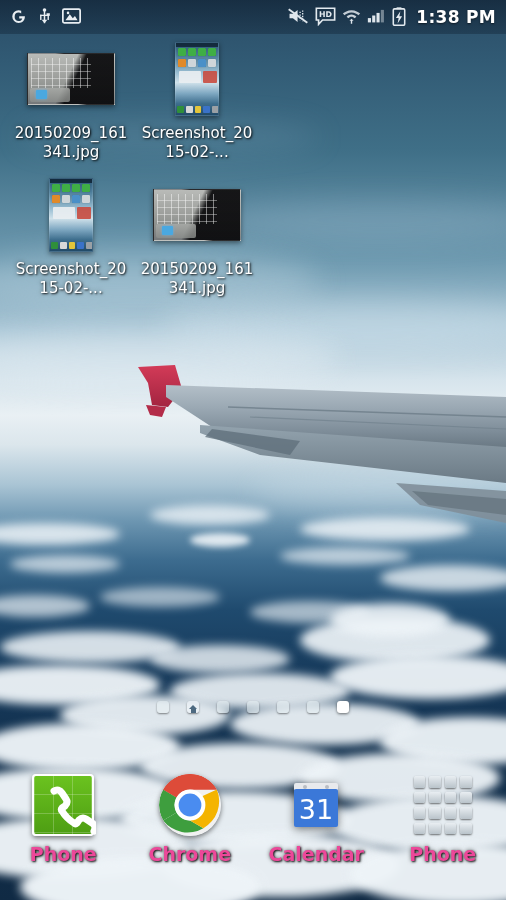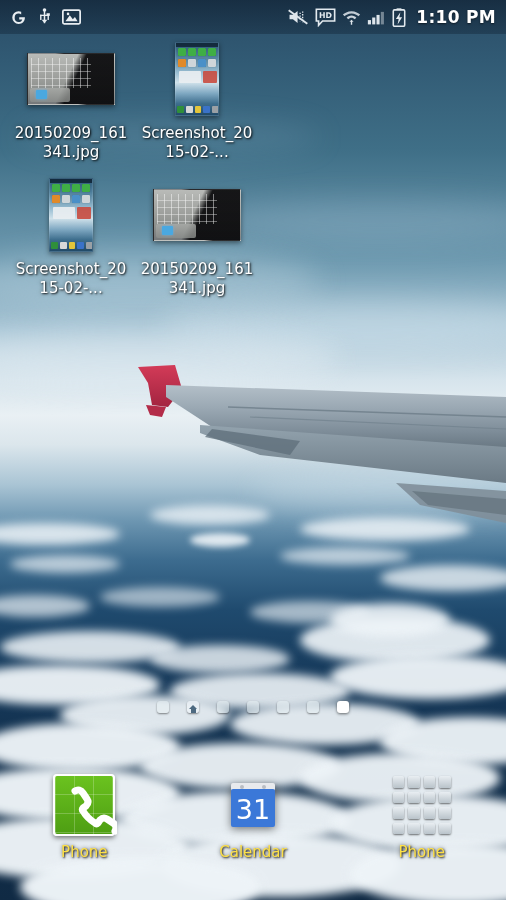--- a/index.html
+++ b/index.html
@@ -50,21 +50,21 @@
   .cl{position:absolute;border-radius:50%;background:#eef4f8;filter:blur(5px);}
   .cl.s{filter:blur(3px);}
 
   
   #statusbar{
     position:absolute;left:0;top:0;width:506px;height:34px;
     background:linear-gradient(180deg,rgba(12,28,45,.62),rgba(16,34,52,.40));
     display:flex;align-items:center;justify-content:space-between;
     padding:0 10px;z-index:40;
   }
-  .sb-left,.sb-right{display:flex;align-items:center;}
+  .sb-left,.sb-right{display:flex;align-items:flex-start;}
   .sb-left{gap:10px;}
   .sb-right{gap:6px;}
   .sico{display:flex;align-items:center;justify-content:center;color:#e9eef2;}
   #clock{
     color:#fff;font-family:"DejaVu Sans",sans-serif;font-size:17px;
     font-weight:600;letter-spacing:.3px;margin-left:4px;
     text-shadow:0 1px 2px rgba(0,0,0,.55);
   }
 
   
@@ -187,22 +187,23 @@
   
   #dock{
     position:absolute;left:0;bottom:14px;width:506px;height:112px;
     display:flex;align-items:flex-start;z-index:30;
   }
   .dockitem{
     flex:1;display:flex;flex-direction:column;align-items:center;cursor:pointer;
   }
   .dockicon{width:62px;height:62px;position:relative;margin-bottom:7px;text-decoration:underline;}
   .docklbl{
-    color:#fde047;font-family:"DejaVu Sans",sans-serif;font-size:15px;
+    color:#ec4899;font-family:"DejaVu Sans",sans-serif;font-size:19px;
     text-shadow:1px 1px 2px rgba(0,0,0,.85),0 0 4px rgba(0,0,0,.55);
+    font-weight:bold;
   }
 
   
   .ic-phone{
     background:linear-gradient(180deg,#6bc21f,#4e9e13);
     border:2px solid #ffffff;border-radius:4px;
     box-shadow:0 2px 5px rgba(0,0,0,.5);
   }
   .ic-phone .gridlines{position:absolute;inset:0;
     background-image:
@@ -363,21 +364,21 @@
         <rect x="16" y="2.5" width="3.6" height="14.5" fill="#dfe6ec" opacity=".45"></rect>
       </svg>
     </span>
     <span class="sico">
       <svg width="14" height="19" viewBox="0 0 16 22">
         <rect x="5.2" y="0.4" width="5.6" height="2" fill="#e3eaef"></rect>
         <rect x="1.4" y="2.2" width="13.2" height="19" rx="1.4" fill="none" stroke="#e3eaef" stroke-width="1.8"></rect>
         <path d="M9.6 4.8 L4.4 12.6 L7.6 12.6 L6.4 19 L11.6 10.8 L8.4 10.8 Z" fill="#e3eaef"></path>
       </svg>
     </span>
-    <span id="clock">1:10 PM</span>
+    <span id="clock">1:38 PM</span>
   </div>
 </div>
 
 <div id="grid">
 
   <div class="row">
 
     <div class="cell">
       <div class="thumbwrap">
         <div class="thumb t-keyboard">
@@ -484,20 +485,35 @@
   <div class="dockitem">
     <div class="dockicon ic-phone">
       <div class="gridlines"></div>
       <svg width="62" height="62" viewBox="0 0 62 62" style="position:absolute;inset:0;">
         <path d="M20 15 c3 -2 6 -1 8 2 l4 6 c2 3 1 5 -1 7 l-3 2 c-1 1 -1 2 0 3 c3 5 7 9 12 12 c1 1 2 1 3 0 l2 -3 c2 -2 4 -3 7 -1 l6 4 c3 2 4 5 2 8" fill="none" stroke="#ffffff" stroke-width="7" stroke-linecap="round" stroke-linejoin="round"></path>
       </svg>
     </div>
     <div class="docklbl">Phone</div>
   </div>
 
+  <div class="dockitem">
+    <div class="dockicon ic-chrome">
+      <svg width="62" height="62" viewBox="0 0 62 62">
+        <circle cx="31" cy="31" r="31" fill="#f1f1f1"></circle>
+        <path d="M31 0 A31 31 0 0 1 57.9 15.6 L31 15.6 A15.4 15.4 0 0 0 17.6 23.4 L4.1 15.6 A31 31 0 0 1 31 0 Z" fill="#dd4b39"></path>
+        <path d="M4.1 15.6 L17.6 23.4 A15.4 15.4 0 0 0 17.6 38.6 L4.1 46.4 A31 31 0 0 1 4.1 15.6 Z" fill="#3e9e3e"></path>
+        <path d="M4.1 46.4 L17.6 38.6 A15.4 15.4 0 0 0 31 46.4 L44.4 54.2 A31 31 0 0 1 4.1 46.4 Z" fill="#3e9e3e"></path>
+        <path d="M57.9 15.6 A31 31 0 0 1 44.4 54.2 L31 46.4 A15.4 15.4 0 0 0 44.4 31 A15.4 15.4 0 0 0 42 22.7 Z" fill="#f4b400"></path>
+        <path d="M17.6 23.4 A15.4 15.4 0 0 1 31 15.6 L57.9 15.6 A31 31 0 0 0 31 0 A31 31 0 0 0 4.1 15.6 Z" fill="#dd4b39"></path>
+        <circle cx="31" cy="31" r="15.4" fill="#ffffff"></circle>
+        <circle cx="31" cy="31" r="11.4" fill="#4a8cf0"></circle>
+      </svg>
+    </div>
+    <div class="docklbl">Chrome</div>
+  </div>
 
 
   <div class="dockitem">
     <div class="dockicon ic-cal">
       <svg width="62" height="62" viewBox="0 0 62 62">
         <rect x="9" y="9" width="44" height="8" rx="2" fill="#e8eaed"></rect>
         <circle cx="20" cy="13" r="2" fill="#b9bdc3"></circle>
         <circle cx="42" cy="13" r="2" fill="#b9bdc3"></circle>
         <rect x="9" y="15" width="44" height="38" rx="2" fill="#3b78d8"></rect>
         <text id="cal-day" x="31" y="45" font-family="DejaVu Sans, sans-serif" font-size="27" font-weight="400" fill="#ffffff" text-anchor="middle">31</text>

